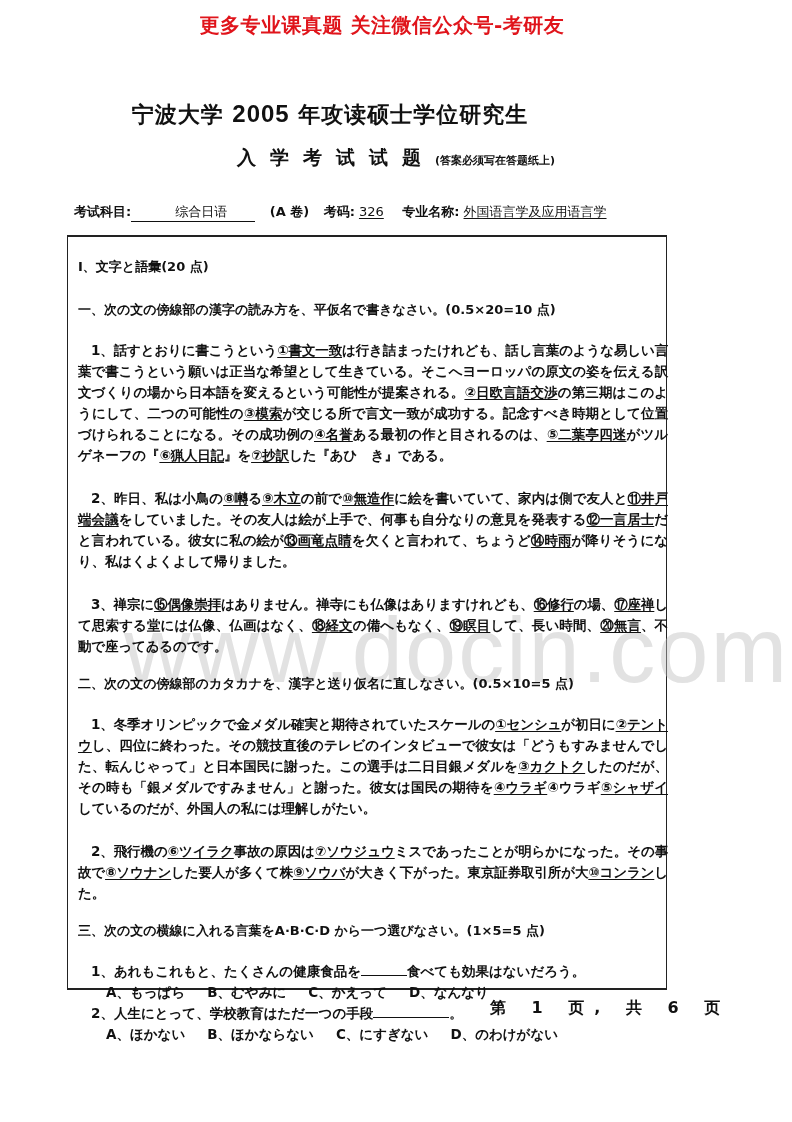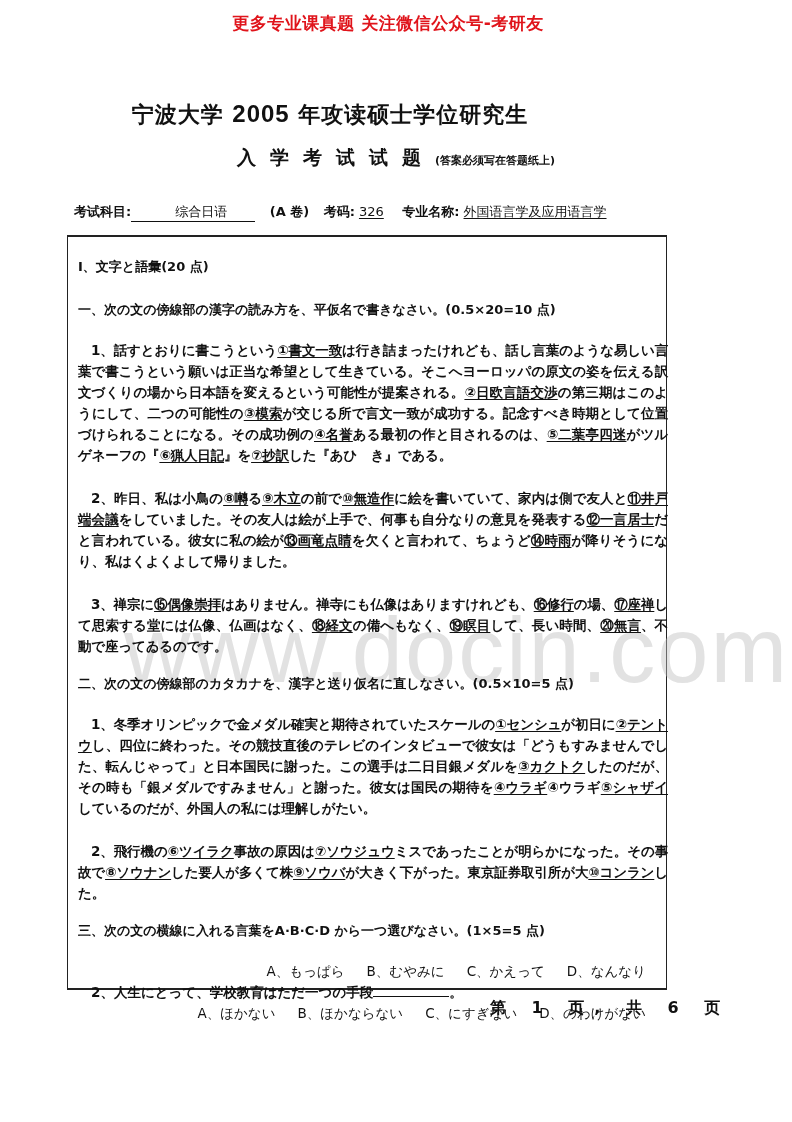--- a/index.html
+++ b/index.html
@@ -2,22 +2,22 @@
 <html><head>
 <meta charset="utf-8">
 <style>
   html, body { margin: 0; padding: 0; background: #ffffff; }
   body {
     width: 792px; height: 1122px; position: relative; overflow: hidden;
     font-family: "DejaVu Sans", "Liberation Sans", sans-serif;
     color: #111;
   }
   .banner {
-    position: absolute; top: 12px; left: 16px; width: 744px; text-align: center;
-    color: #e0141b; font-weight: bold; font-size: 17px; letter-spacing: 0.5px;
+    position: absolute; top: 12px; left: 10px; width: 744px; text-align: center;
+    color: #e0141b; font-weight: bold; font-size: 20px; letter-spacing: 0.5px;
   }
   .title1 {
     position: absolute; top: 100px; left: 0; width: 660px; text-align: center;
     font-size: 22px; font-weight: bold; letter-spacing: 1px;
   }
   .title1 .yr { font-family: "Liberation Sans", sans-serif; font-weight: 900; font-size: 24px; }
   .title2 {
     position: absolute; top: 145px; left: 0; width: 792px; text-align: center;
     font-size: 19px; font-weight: bold;
   }
@@ -38,21 +38,21 @@
     position: absolute; top: 256px; left: 78px; width: 590px;
     font-size: 13.5px; line-height: 21px;
   }
   .sect { margin: 0; font-weight: bold; font-size: 13px; }
   .para { margin: 0; text-indent: 13px; text-align: justify; font-weight: bold; letter-spacing: -0.15px; }
   .u { text-decoration: underline; text-underline-offset: 2px; }
   .sp-s { height: 22px; }
   .sp-m { height: 16px; }
   .sp-l { height: 20px; }
   .q { margin: 0 0 0 13px; font-weight: bold; }
-  .opts { margin: 0 0 0 28px; font-weight: normal; word-spacing: 14px; text-align: right; }
+  .opts { margin: 0 0 0 28px; font-weight: bold; word-spacing: 14px; }
   .opts span { margin-right: 22px; word-spacing: 0; }
   .blank { display: inline-block; border-bottom: 1.5px solid #111; height: 14px; vertical-align: baseline; }
   .footer {
     position: absolute; top: 998px; left: 490px; font-size: 16px; letter-spacing: 10px; font-weight: bold;
   }
   .watermark {
     position: absolute; top: 598px; left: 124px; font-size: 92px;
     color: rgba(190,190,190,0.45); font-family: "Liberation Sans", sans-serif;
     letter-spacing: 2px; pointer-events: none; white-space: nowrap;
   }
@@ -111,20 +111,23 @@
   <div class="sp-s"></div>
 
   <p class="para">
     <span>2、飛行機の</span><span class="u">⑥ツイラク</span><span>事故の原因は</span><span class="u">⑦ソウジュウ</span><span>ミスであったことが明らかになった。その事故で</span><span class="u">⑧ソウナン</span><span>した要人が多くて株</span><span class="u">⑨ソウバ</span><span>が大きく下がった。東京証券取引所が大</span><span class="u">⑩コンラン</span><span>した。</span>
   </p>
   <div class="sp-m"></div>
 
   <p class="sect">三、次の文の横線に入れる言葉をA·B·C·D から一つ選びなさい。(1×5=5 点)</p>
   <div class="sp-l"></div>
 
+  <p class="q">
+    <span>1、あれもこれもと、たくさんの健康食品を</span><span class="blank" style="width:46px"></span><span>食べても効果はないだろう。</span>
+  </p>
   <p class="opts">
     <span>A、もっぱら</span><span>B、むやみに</span><span>C、かえって</span><span>D、なんなり</span>
   </p>
   <p class="q">
     <span>2、人生にとって、学校教育はただ一つの手段</span><span class="blank" style="width:76px"></span><span>。</span>
   </p>
   <p class="opts">
     <span>A、ほかない</span><span>B、ほかならない</span><span>C、にすぎない</span><span>D、のわけがない</span>
   </p>
 </div>

